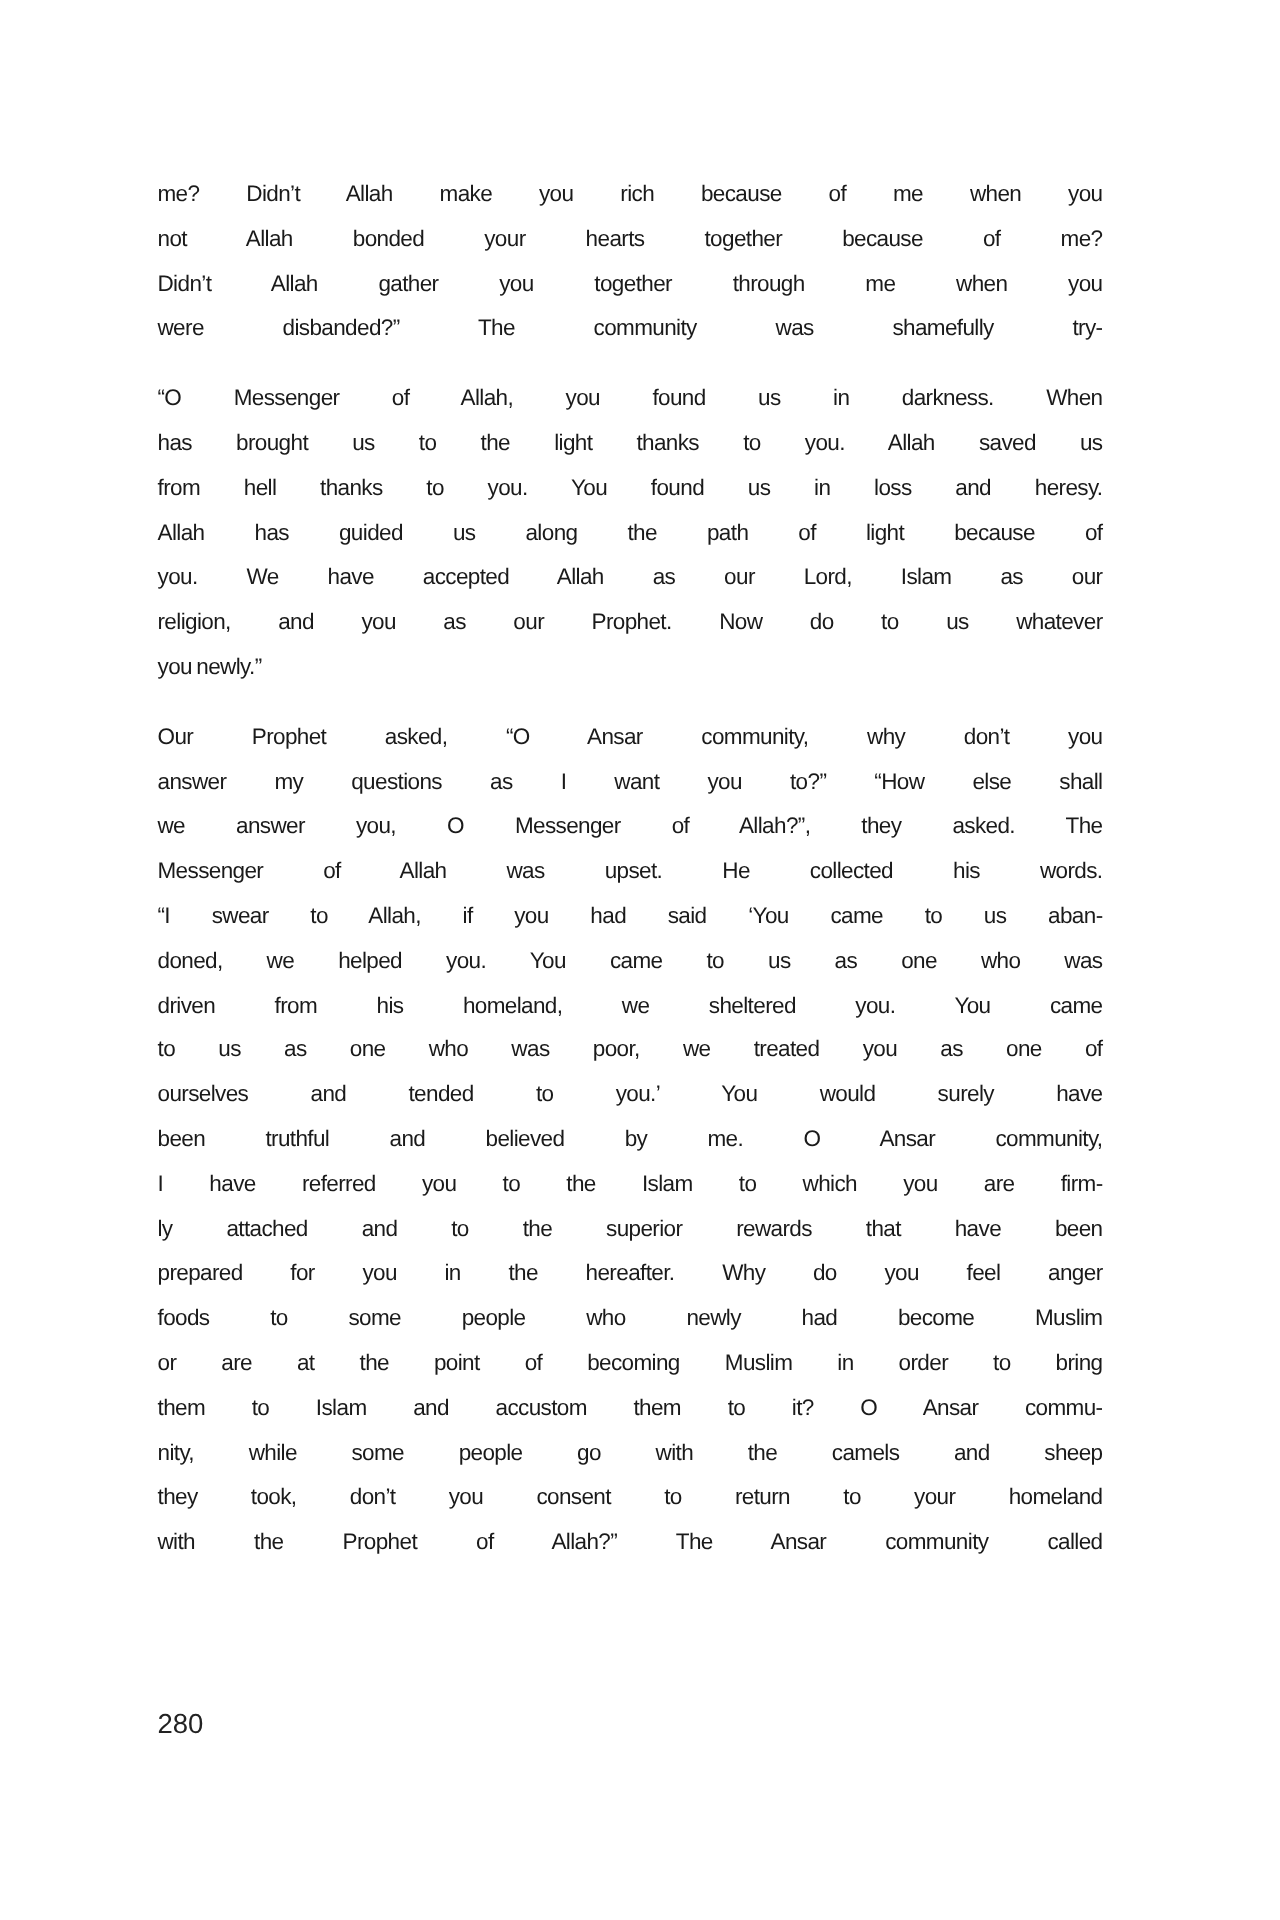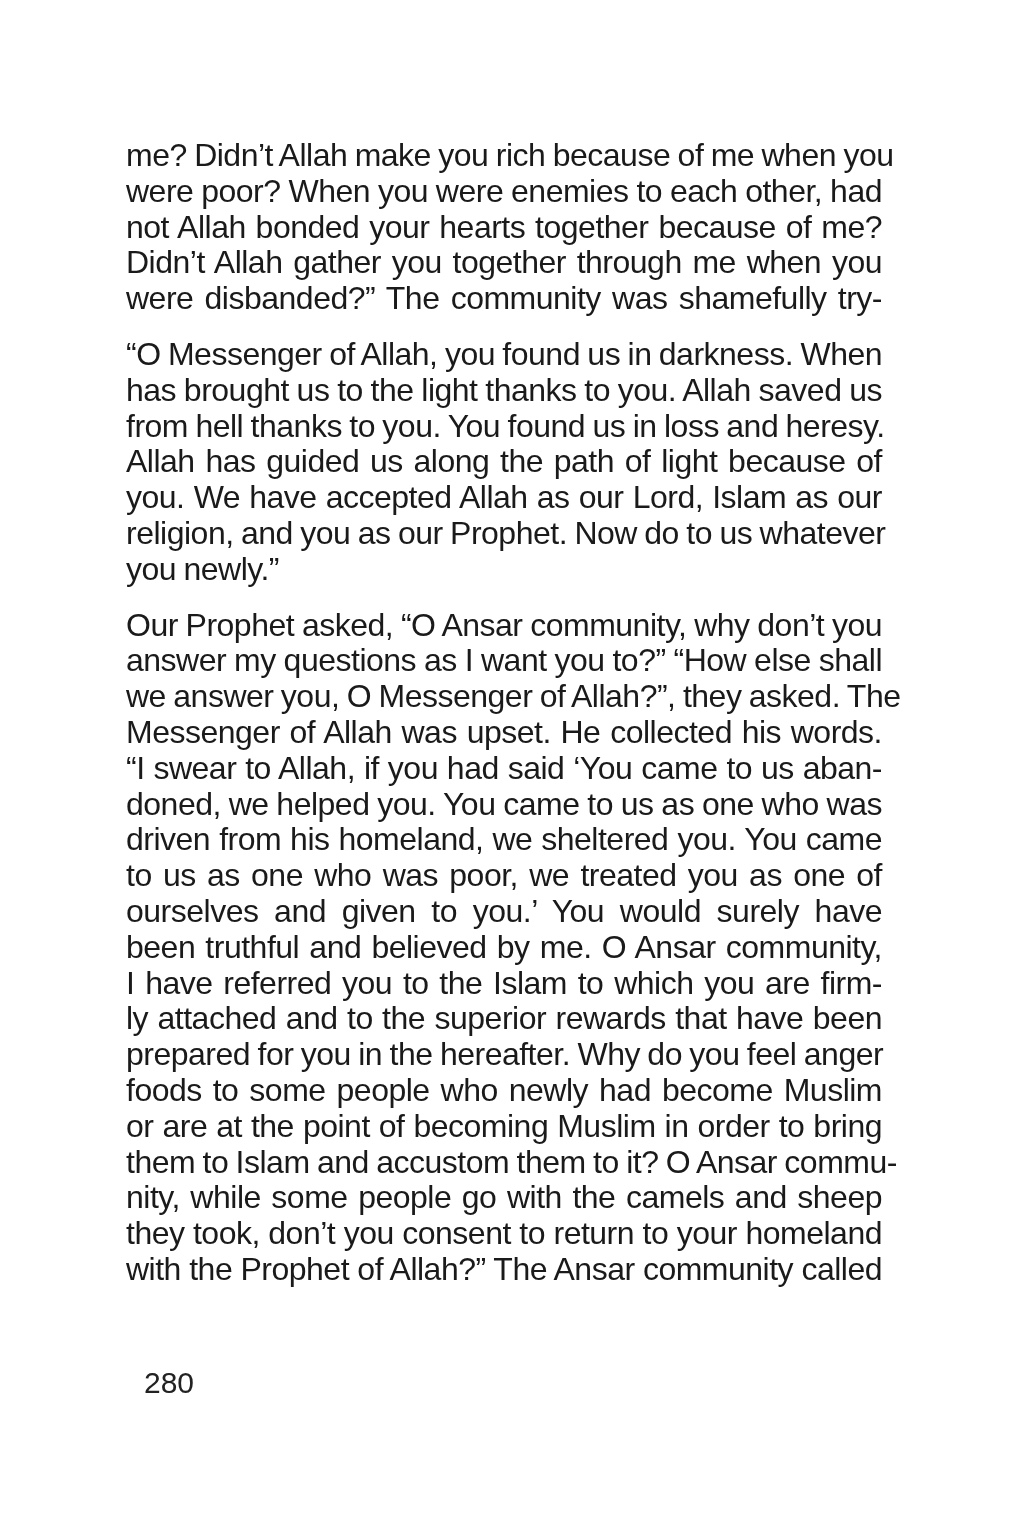--- a/index.html
+++ b/index.html
@@ -16,53 +16,52 @@
       color: #1a1a1a;
     }
     .page {
       position: absolute;
       left: 126px;
       top: 138px;
       width: 756px;
     }
     .para {
       margin: 0 0 20px 0;
-      font-size: 32px;
+      font-size: 18px;
       line-height: 35.8px;
       text-align: justify;
       letter-spacing: -0.5px;
       word-spacing: -1px;
       hyphens: manual;
     }
     .line {
       display: block;
       text-align: justify;
       text-align-last: justify;
       white-space: nowrap;
       overflow: visible;
     }
     .line.last {
       text-align-last: left;
     }
     .page-number {
       position: absolute;
-      left: 144px;
+      left: 126px;
       top: 1366px;
-      font-size: 30px;
+      font-size: 22px;
       color: #222;
       font-family: "Liberation Sans", sans-serif;
     }
   </style>
 </head>
 <body>
 
 <div class="page">
   <p class="para">
     <span class="line">me? Didn’t Allah make you rich because of me when you</span>
-    <span class="line">were poor? When you were enemies to each other, had</span>
     <span class="line">not Allah bonded your hearts together because of me?</span>
     <span class="line">Didn’t Allah gather you together through me when you</span>
     <span class="line">were disbanded?” The community was shamefully try-</span>
   </p>
   <p class="para">
     <span class="line">“O Messenger of Allah, you found us in darkness. When</span>
     <span class="line">has brought us to the light thanks to you. Allah saved us</span>
     <span class="line">from hell thanks to you. You found us in loss and heresy.</span>
     <span class="line">Allah has guided us along the path of light because of</span>
     <span class="line">you. We have accepted Allah as our Lord, Islam as our</span>
@@ -71,21 +70,21 @@
   </p>
   <p class="para">
     <span class="line">Our Prophet asked, “O Ansar community, why don’t you</span>
     <span class="line">answer my questions as I want you to?” “How else shall</span>
     <span class="line">we answer you, O Messenger of Allah?”, they asked. The</span>
     <span class="line">Messenger of Allah was upset. He collected his words.</span>
     <span class="line">“I swear to Allah, if you had said ‘You came to us aban-</span>
     <span class="line">doned, we helped you. You came to us as one who was</span>
     <span class="line">driven from his homeland, we sheltered you. You came</span>
     <span class="line">to us as one who was poor, we treated you as one of</span>
-    <span class="line">ourselves and given to you.’ You would surely have</span>
+    <span class="line">ourselves and tended to you.’ You would surely have</span>
     <span class="line">been truthful and believed by me. O Ansar community,</span>
     <span class="line">I have referred you to the Islam to which you are firm-</span>
     <span class="line">ly attached and to the superior rewards that have been</span>
     <span class="line">prepared for you in the hereafter. Why do you feel anger</span>
     <span class="line">foods to some people who newly had become Muslim</span>
     <span class="line">or are at the point of becoming Muslim in order to bring</span>
     <span class="line">them to Islam and accustom them to it? O Ansar commu-</span>
     <span class="line">nity, while some people go with the camels and sheep</span>
     <span class="line">they took, don’t you consent to return to your homeland</span>
     <span class="line">with the Prophet of Allah?” The Ansar community called</span>

